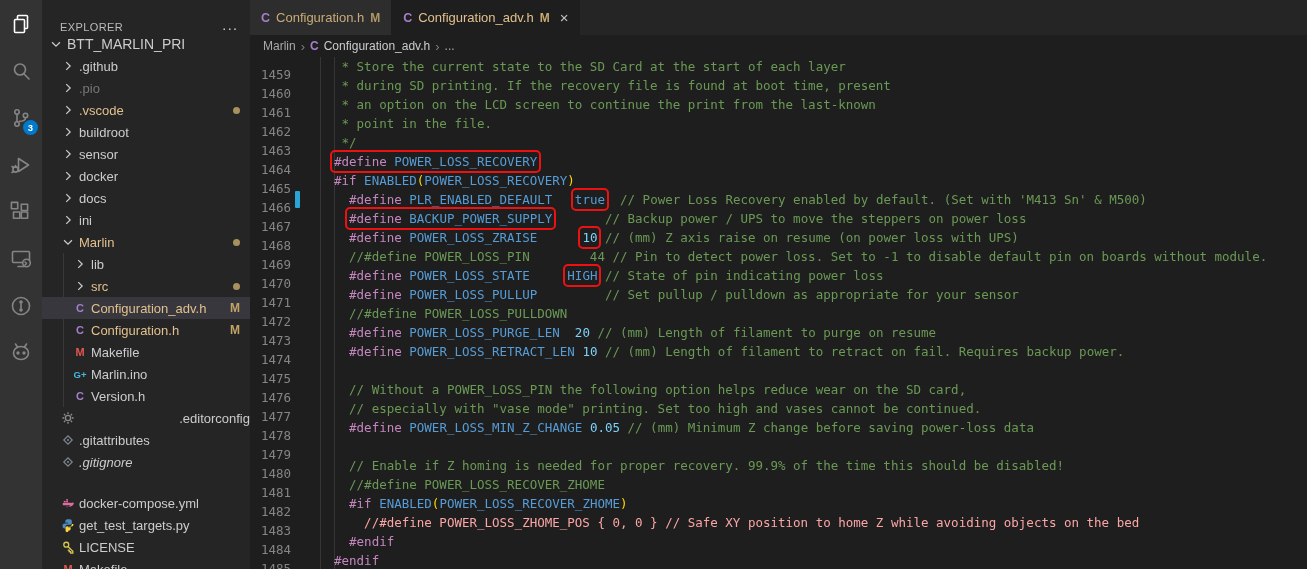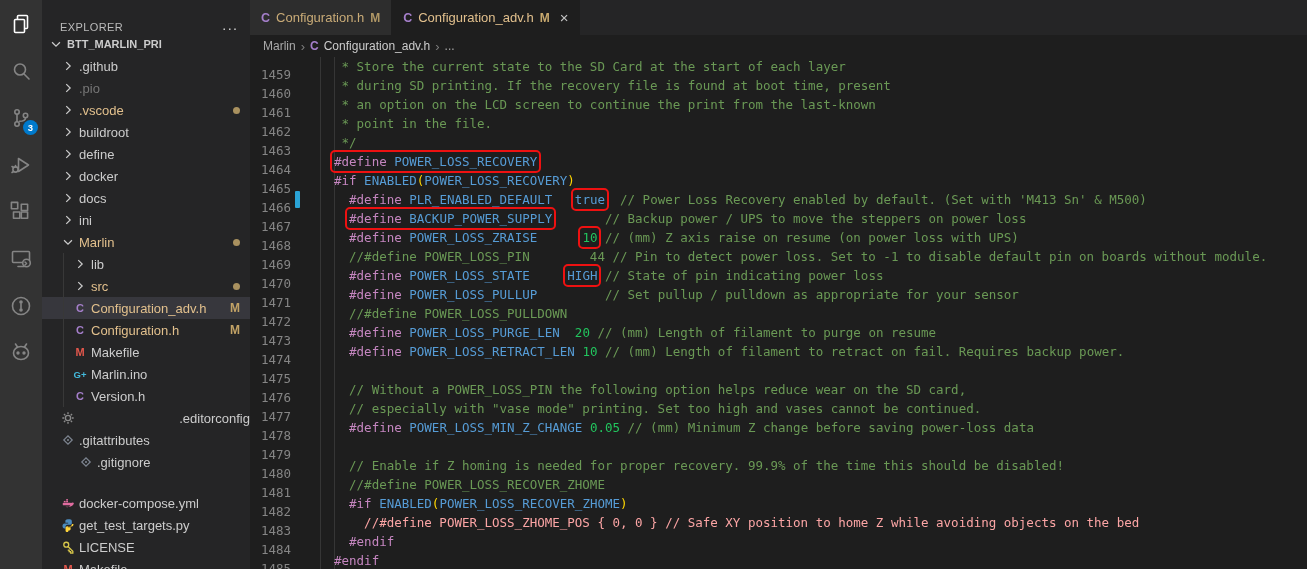--- a/index.html
+++ b/index.html
@@ -23,21 +23,21 @@
   .sb-ellipsis{color:#cccccc;font-size:15px;cursor:pointer;line-height:10px}
   .row{display:flex;align-items:center;height:22px;font-size:13px;color:#cccccc;position:relative;cursor:pointer;white-space:nowrap}
   .row.sel{background:#37373d}
   .row.guide::before{content:"";position:absolute;left:21px;top:0;bottom:0;width:1px;background:#383838}
   .chev{width:16px;height:16px;flex:none;display:flex;align-items:center;justify-content:center}
   .chev svg{width:14px;height:14px;stroke:#cccccc;fill:none;stroke-width:1.4}
   .fico{width:16px;height:16px;flex:none;display:flex;align-items:center;justify-content:center;
     font-size:11px;font-weight:700;font-family:"Liberation Sans",sans-serif}
   .fico svg{width:14px;height:14px}
   .lbl{margin-left:3px}
-  .row.root .lbl{font-weight:700;font-size:11px}
+  .row.root .lbl{font-weight:400;font-size:14px}
   .row.st-modified .lbl{color:#e2c08d}
   .row.st-dim .lbl{color:#767676}
   .right{margin-left:auto;padding-right:10px;display:flex;align-items:center;gap:4px}
   .dot{width:7px;height:7px;border-radius:50%;background:#a9915f}
   .bM{color:#c3a366;font-size:12px;font-weight:600}
 
   
   #editor{position:absolute;left:250px;top:0;right:0;bottom:0;background:#1e1e1e}
   #tabbar{height:35px;background:#252526;display:flex}
   .tab{display:flex;align-items:center;padding:0 11px;gap:6px;font-size:13px;background:#2d2d2d;
@@ -55,21 +55,21 @@
 
   #codearea{position:absolute;top:57px;left:0;right:0;bottom:0;
     font-family:"DejaVu Sans Mono",monospace;font-size:12.5px;line-height:19px}
   .iguide{position:absolute;top:0;bottom:0;width:1px;background:#363636;z-index:0}
   .cline{height:19px;position:relative;padding-left:84px;white-space:pre;z-index:1}
   .ln{position:absolute;left:0;top:8px;width:41px;text-align:right;color:#858585;user-select:none}
   .gmark{position:absolute;left:45px;top:1px;height:17px;width:5px;background:#2aa3d6;border-radius:1px}
   .tk.cm{color:#6a9955}
   .tk.pp{color:#c586c0}
   .tk.id{color:#569cd6}
-  .tk.nu{color:#22c55e}
+  .tk.nu{color:#7dd3fc}
   .tk.au{color:#ffd700}
   .tk.pl{color:#d4d4d4}
   .tk.dm{color:#fca5a5}
   .rb{outline:2px solid #ee1111;outline-offset:2px;border-radius:1px}
 </style>
 </head>
 <body>
 
 <div id="app">
   <div id="activity">
@@ -185,21 +185,21 @@
             </svg>
           </span>
           <span class="lbl">buildroot</span>
         </div>
         <div class="row" style="padding-left: 18px;">
           <span class="chev">
             <svg viewBox="0 0 16 16">
               <path d="M6 3.5l4.5 4.5L6 12.5" fill="none"></path>
             </svg>
           </span>
-          <span class="lbl">define</span>
+          <span class="lbl">sensor</span>
         </div>
         <div class="row" style="padding-left: 18px;">
           <span class="chev">
             <svg viewBox="0 0 16 16">
               <path d="M6 3.5l4.5 4.5L6 12.5" fill="none"></path>
             </svg>
           </span>
           <span class="lbl">docker</span>
         </div>
         <div class="row" style="padding-left: 18px;">
@@ -297,21 +297,21 @@
         </div>
         <div class="row" style="padding-left: 18px;">
           <span class="fico">
             <svg viewBox="0 0 16 16">
               <rect x="4.6" y="4.6" width="6.8" height="6.8" transform="rotate(45 8 8)" fill="none" stroke="#7d8590" stroke-width="1.4"></rect>
               <circle cx="8" cy="8" r="1.2" fill="#7d8590"></circle>
             </svg>
           </span>
           <span class="lbl">.gitattributes</span>
         </div>
-        <div class="row" style="padding-left: 36px;">
+        <div class="row" style="padding-left: 18px; font-style: italic;">
           <span class="fico">
             <svg viewBox="0 0 16 16">
               <rect x="4.6" y="4.6" width="6.8" height="6.8" transform="rotate(45 8 8)" fill="none" stroke="#7d8590" stroke-width="1.4"></rect>
               <circle cx="8" cy="8" r="1.2" fill="#7d8590"></circle>
             </svg>
           </span>
           <span class="lbl">.gitignore</span>
         </div>
         <div class="row" style="padding-left: 18px; margin-top: 19px;">
           <span class="fico">

